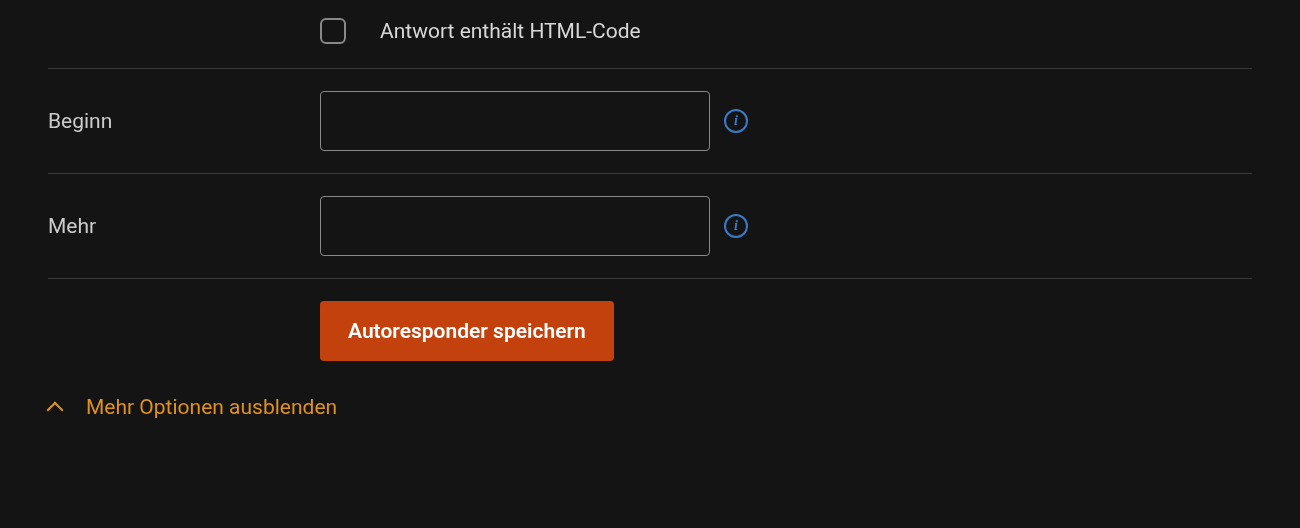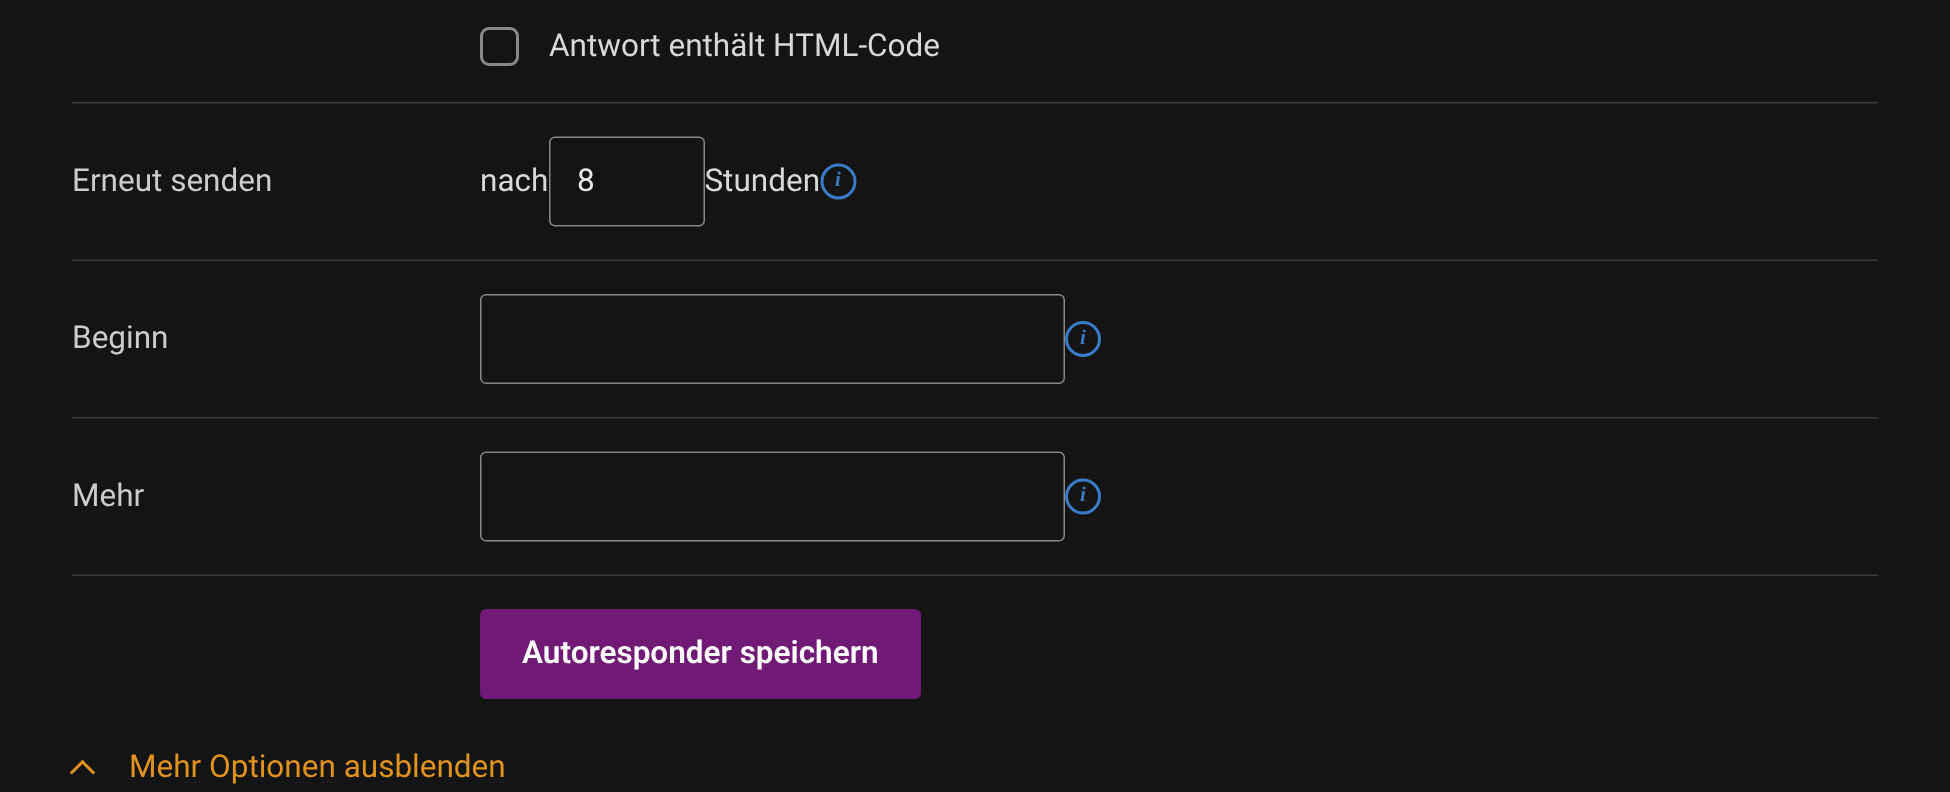--- a/index.html
+++ b/index.html
@@ -32,20 +32,21 @@
       padding: 18px 0 24px 0;
     }
     .label-col {
       width: 272px;
       flex-shrink: 0;
       color: #cccccc;
     }
     .content-col {
       display: flex;
       align-items: center;
+      gap: 14px;
     }
     .checkbox {
       width: 26px;
       height: 26px;
       border: 2px solid #888;
       border-radius: 6px;
       background: transparent;
       cursor: pointer;
       flex-shrink: 0;
     }
@@ -92,21 +93,21 @@
       font-weight: bold;
       font-family: Georgia, serif;
       cursor: pointer;
       flex-shrink: 0;
       line-height: 1;
     }
     .info-icon::before {
       content: "i";
     }
     .save-button {
-      background: #701a75;
+      background: #c2410c;
       color: #ffffff;
       border: none;
       padding: 18px 28px;
       font-size: 21px;
       font-weight: 600;
       border-radius: 4px;
       cursor: pointer;
       font-family: inherit;
     }
     .toggle-row {
@@ -142,29 +143,20 @@
 <div class="container">
 
   <div class="row first-row">
     <div class="label-col"></div>
     <div class="content-col">
       <div class="checkbox"></div>
       <span class="checkbox-label">Antwort enthält HTML-Code</span>
     </div>
   </div>
 
-  <div class="row">
-    <div class="label-col">Erneut senden</div>
-    <div class="content-col">
-      <span class="text-muted">nach</span>
-      <input type="text" class="number-input" value="8" style="">
-      <span class="text-muted">Stunden</span>
-      <span class="info-icon"></span>
-    </div>
-  </div>
 
   <div class="row">
     <div class="label-col">Beginn</div>
     <div class="content-col">
       <input type="text" class="date-input" value="" style="">
       <span class="info-icon"></span>
     </div>
   </div>
 
   <div class="row">

